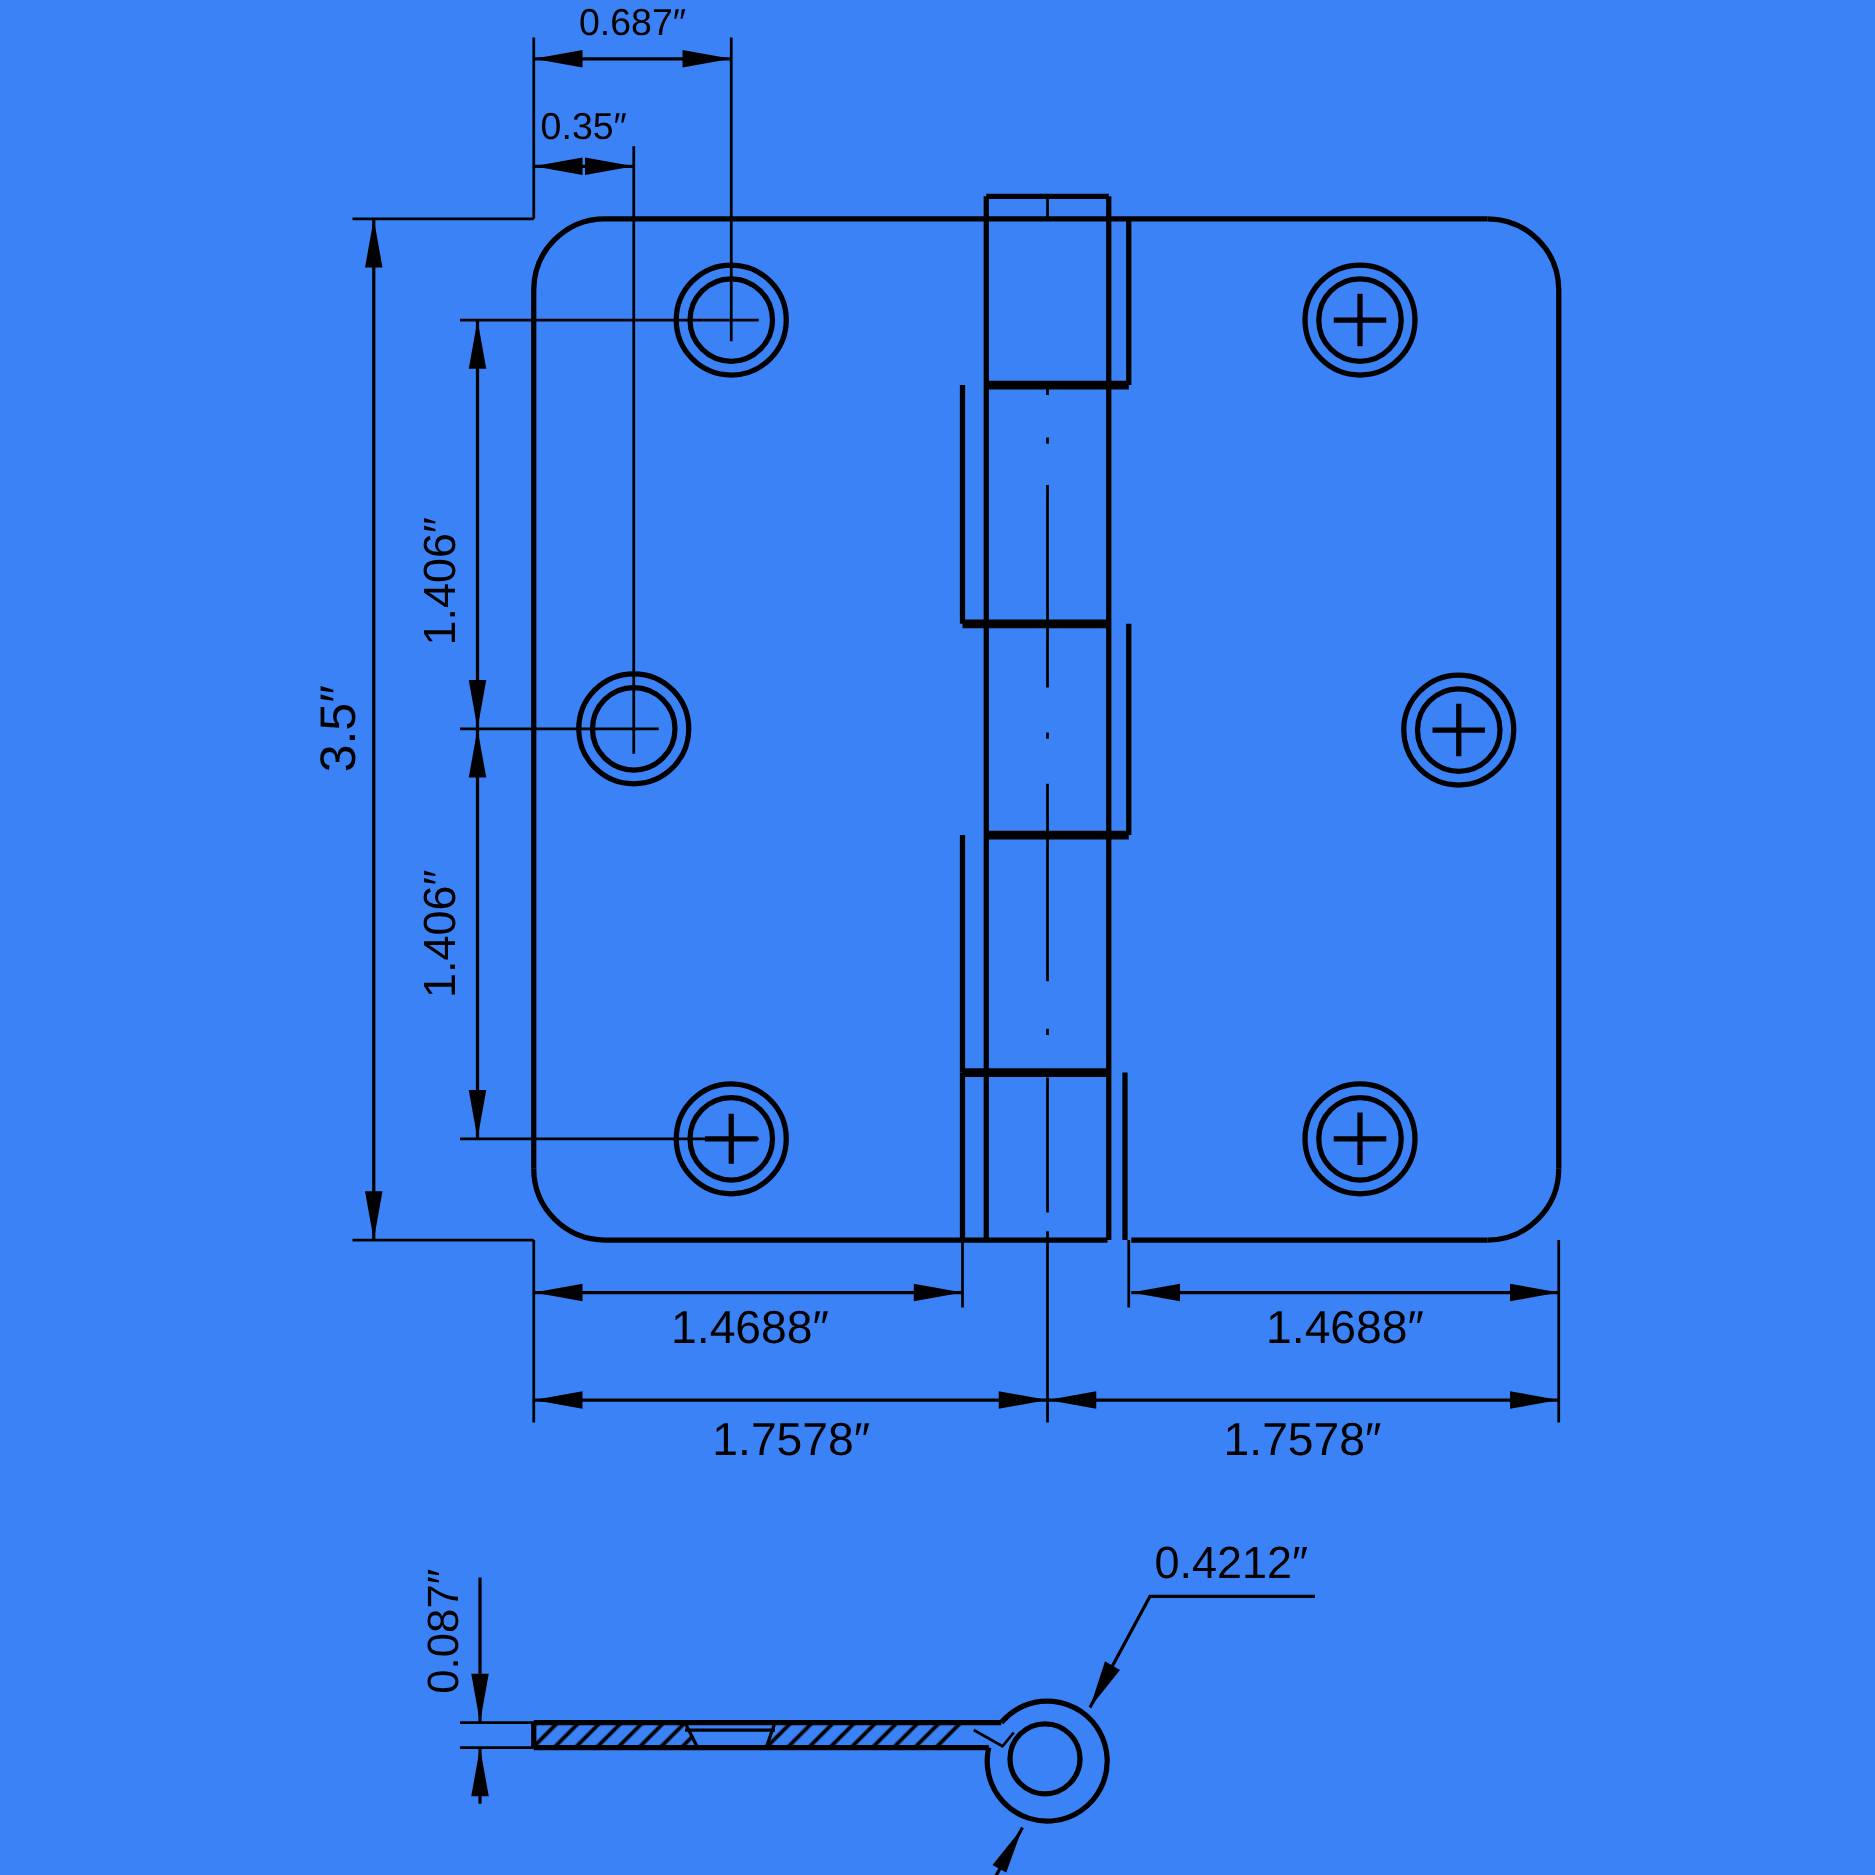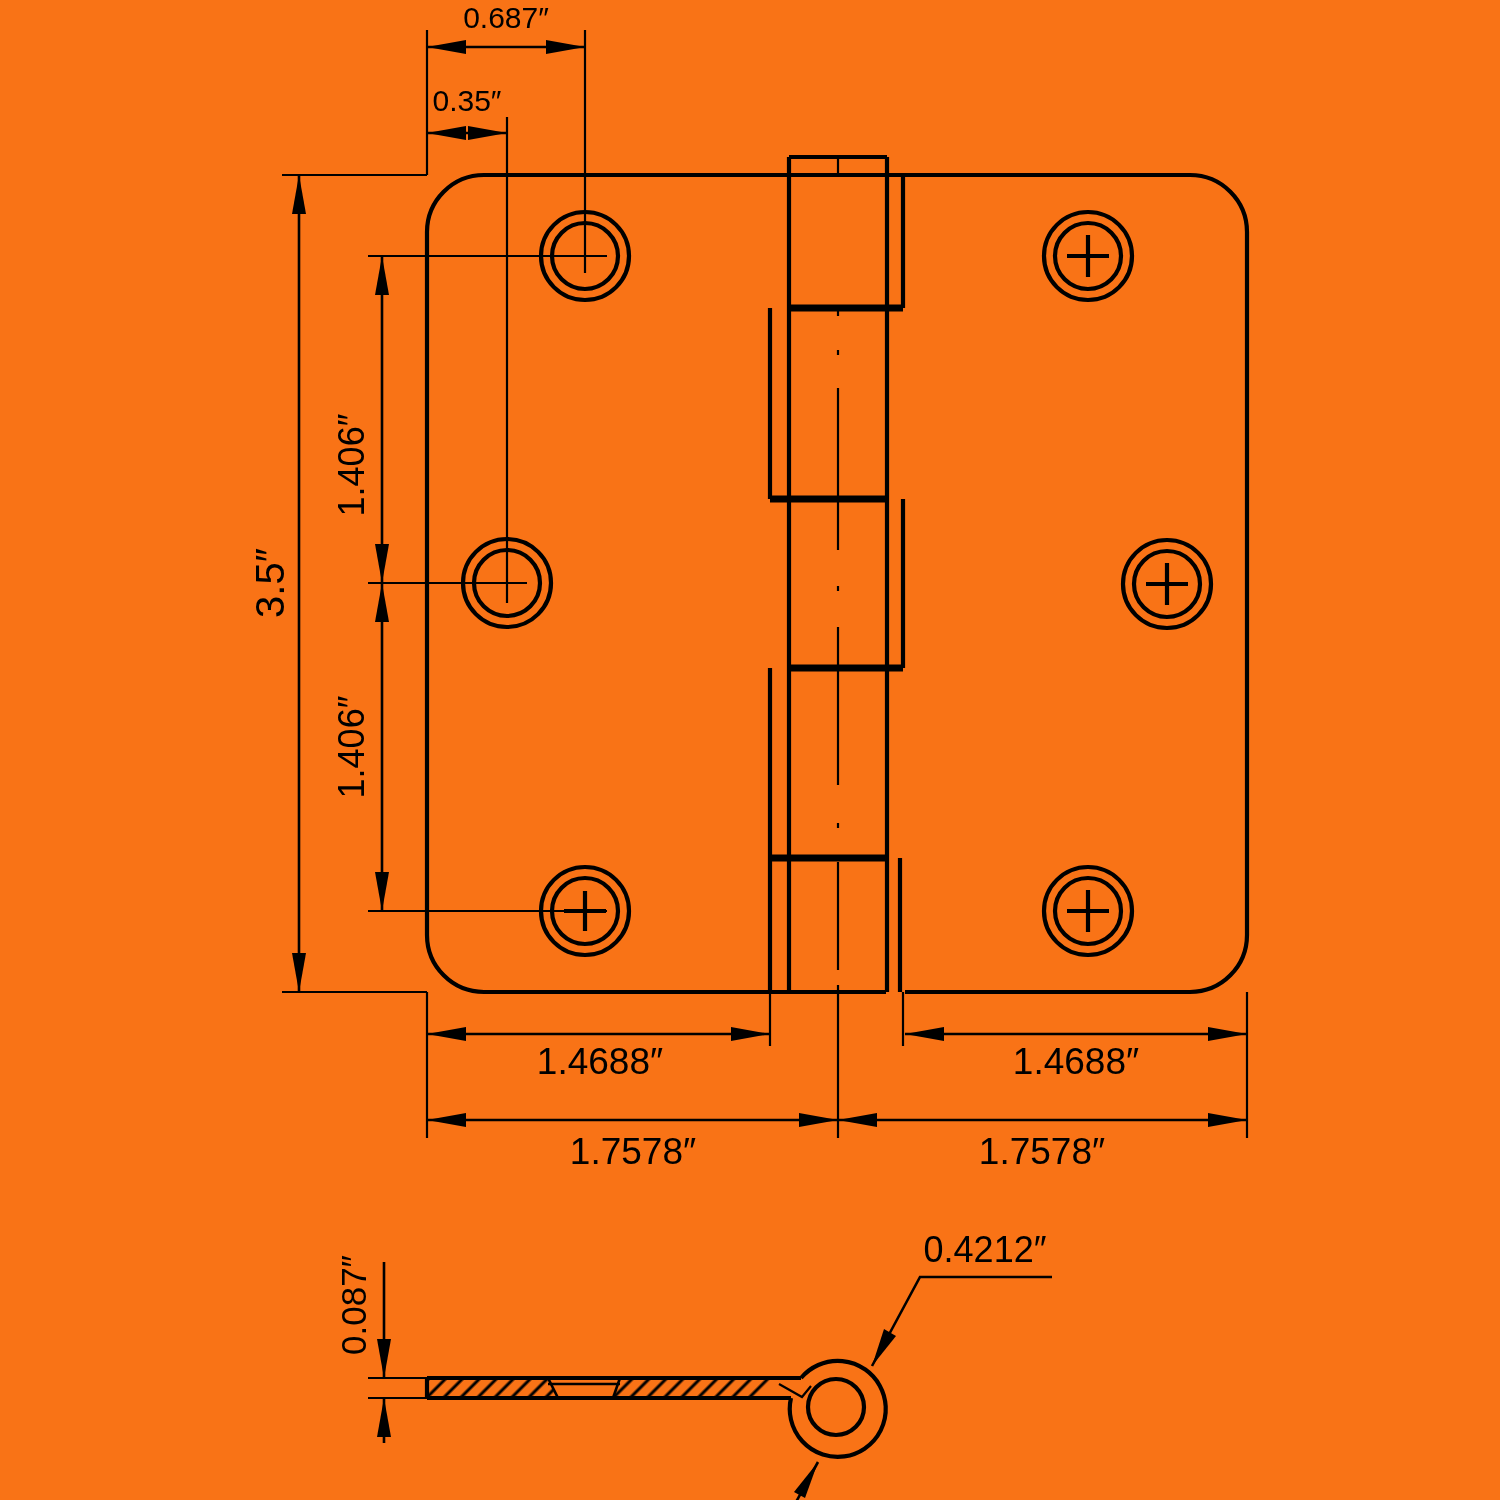--- a/index.html
+++ b/index.html
@@ -1,16 +1,16 @@
 <!DOCTYPE html>
 <html><head>
 <meta charset="utf-8">
 <style>
   html,body{margin:0;padding:0;background:#fff;}
-  .sheet{width:1500px;height:1500px;background:#f97316;position:relative;overflow:hidden;}
+  .sheet{width:1500px;height:1500px;background:#3b82f6;position:relative;overflow:hidden;}
   svg{display:block;}
   text{font-family:"Liberation Sans","DejaVu Sans",sans-serif;fill:#000;}
   .obj{stroke:#000;stroke-width:4.2;fill:none;}
   .thick{stroke:#000;stroke-width:7;fill:none;}
   .thin{stroke:#000;stroke-width:2.2;fill:none;}
   .dim{stroke:#000;stroke-width:2.6;fill:none;}
   .cross{stroke:#000;stroke-width:4.2;fill:none;}
   .ah{fill:#000;stroke:none;}
   .hatched{fill:url(#hatch);stroke:none;}
 </style>

